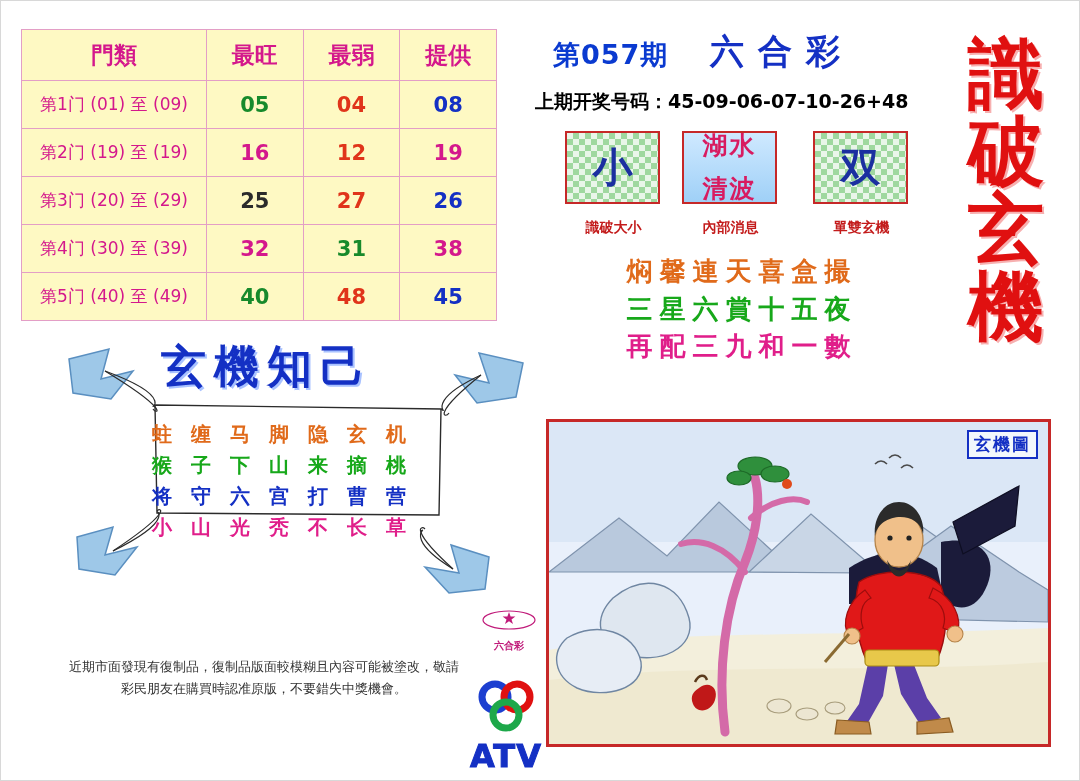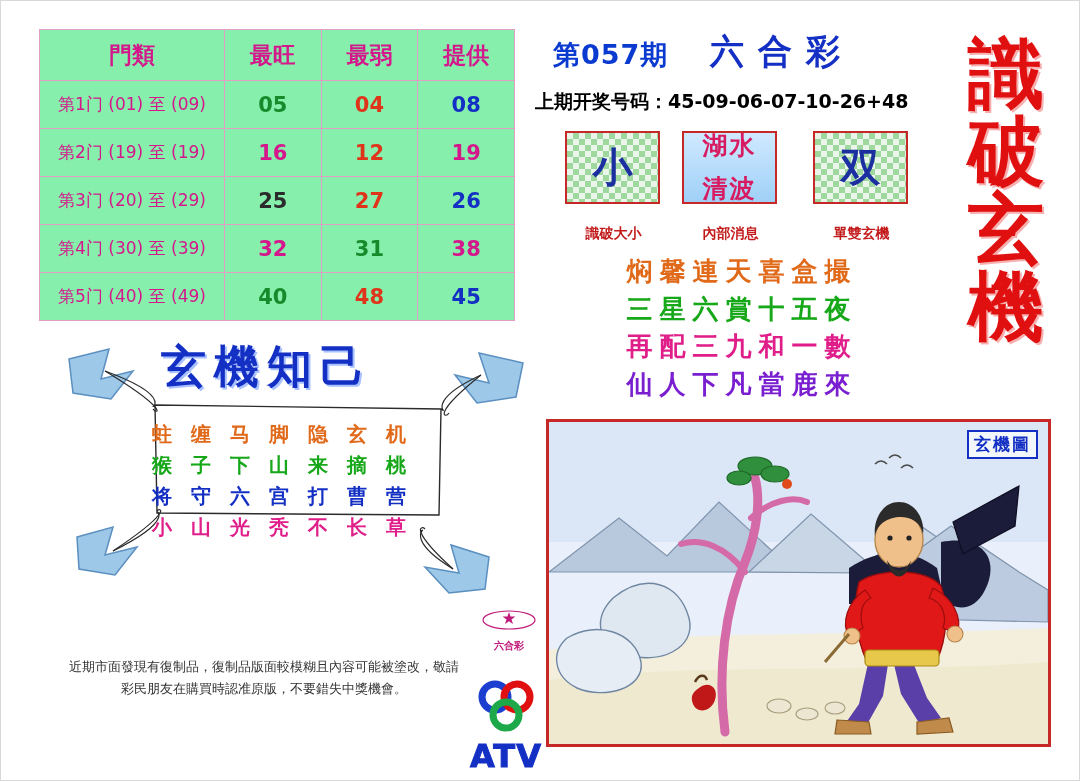--- a/index.html
+++ b/index.html
@@ -16,25 +16,25 @@
     height: 781px;
     background: #ffffff;
     overflow: hidden;
     border: 1px solid #d8d8d8;
     box-sizing: border-box;
   }
 
   
   #stats-table {
     position: absolute;
-    left: 38px;
+    left: 20px;
     top: 28px;
     width: 476px;
     border-collapse: collapse;
-    background: #86efac;
+    background: #fef9c3;
   }
   #stats-table th, #stats-table td {
     border: 1px solid #e39ec6;
     text-align: center;
     font-family: "DejaVu Sans", sans-serif;
   }
   #stats-table th {
     height: 48px;
     font-size: 23px;
     color: #d4188c;
@@ -109,21 +109,21 @@
   }
   .box-img {
     width: 95px;
     height: 73px;
     border: 2px solid #c62828;
     box-sizing: border-box;
     position: relative;
     overflow: hidden;
   }
   .box-cap {
-    margin-top: 21px;
+    margin-top: 15px;
     font-size: 14px;
     color: #c31b1b;
     font-weight: bold;
     white-space: nowrap;
   }
   #box1 { left: 564px; top: 130px; }
   #box2 { left: 681px; top: 130px; }
   #box3 { left: 812px; top: 130px; }
 
   .checker {
@@ -371,21 +371,20 @@
       <div class="checker"></div>
       <div class="box-glyph">双</div>
     </div>
     <div class="box-cap">單雙玄機</div>
   </div>
 
   <div id="verses">
     <div class="verse v1">焖馨連天喜盒撮</div>
     <div class="verse v2">三星六賞十五夜</div>
     <div class="verse v3">再配三九和一數</div>
-    <div class="verse v4">仙人下凡當鹿來</div>
   </div>
 
   <svg id="banner-svg" width="470" height="260">
 
     <path d="M8 18 L48 8 L40 38 L72 30 L50 58 L12 52 Z" fill="#9ec8e8" stroke="#5a8fc0" stroke-width="1.5"></path>
 
     <path d="M462 22 L418 12 L428 42 L394 34 L416 62 L455 56 Z" fill="#9ec8e8" stroke="#5a8fc0" stroke-width="1.5"></path>
 
     <path d="M16 196 L52 186 L44 214 L76 206 L54 234 L18 228 Z" fill="#9ec8e8" stroke="#5a8fc0" stroke-width="1.5"></path>
 

